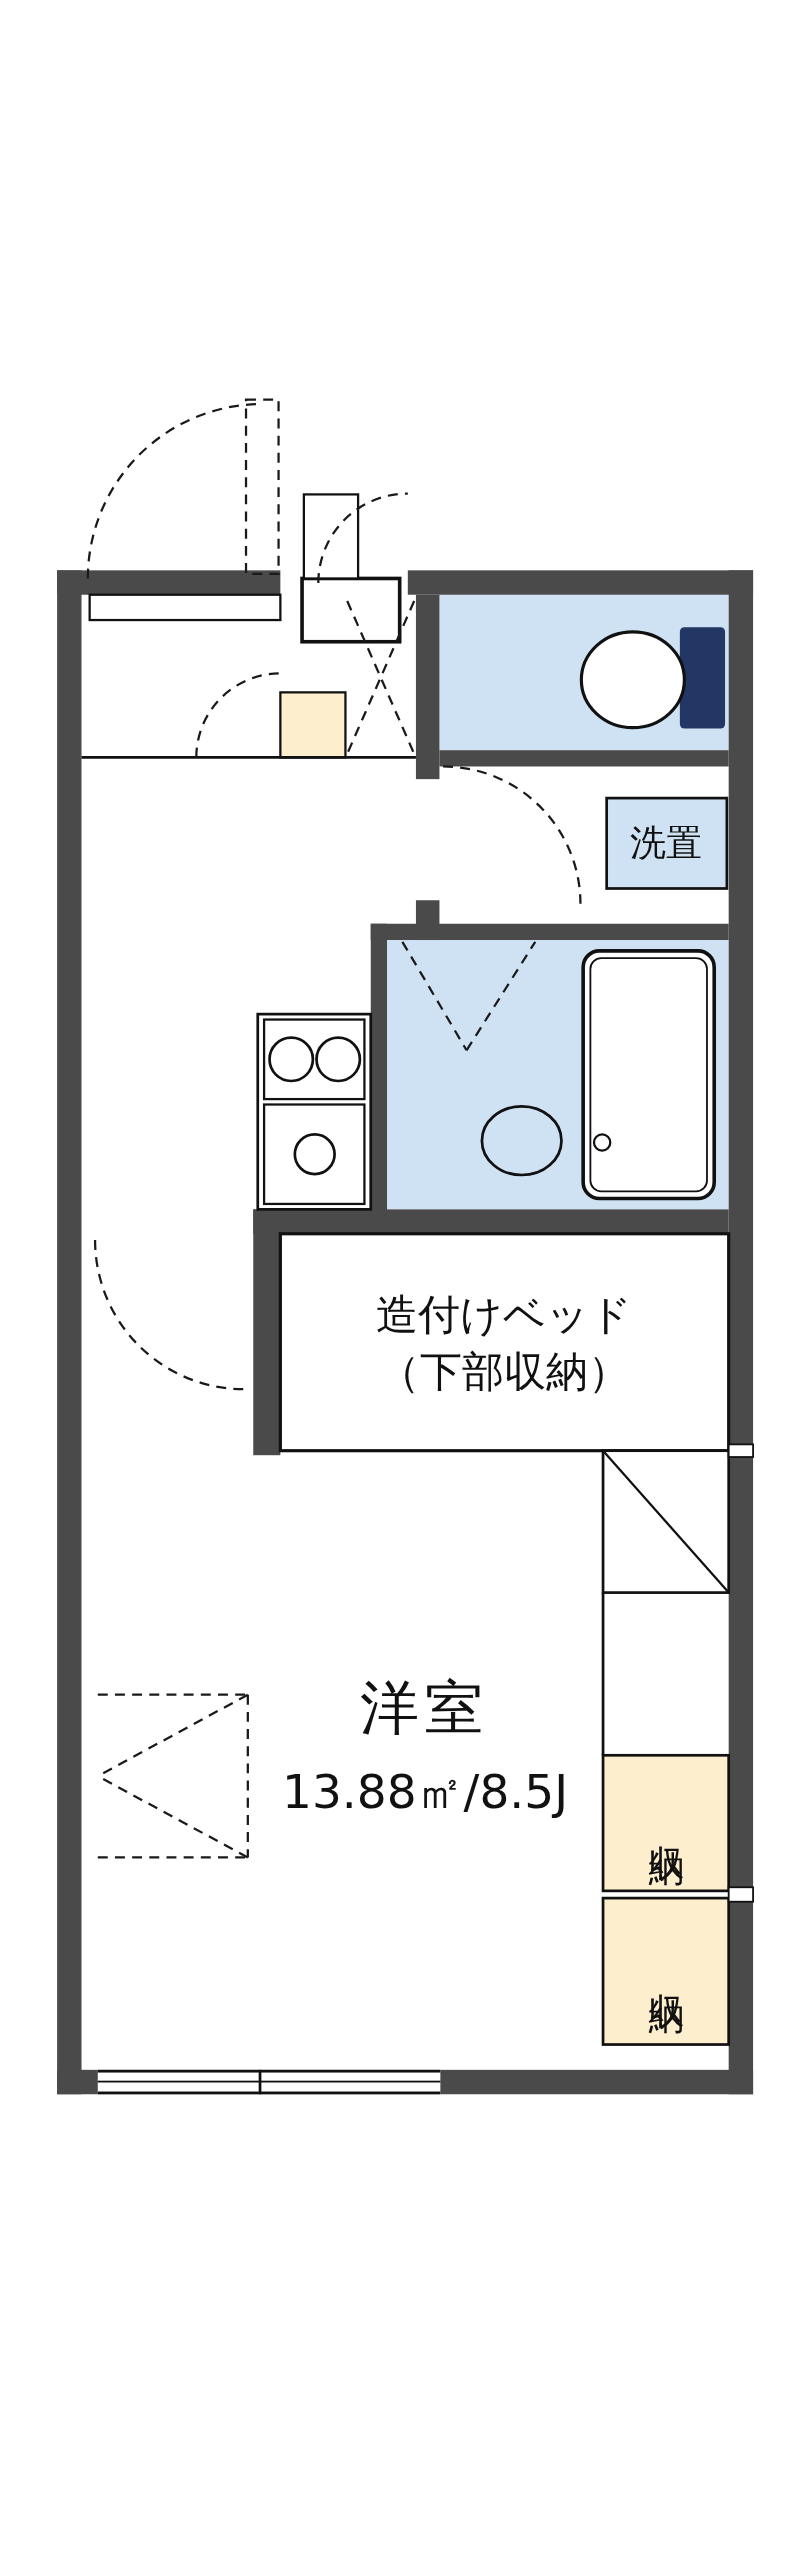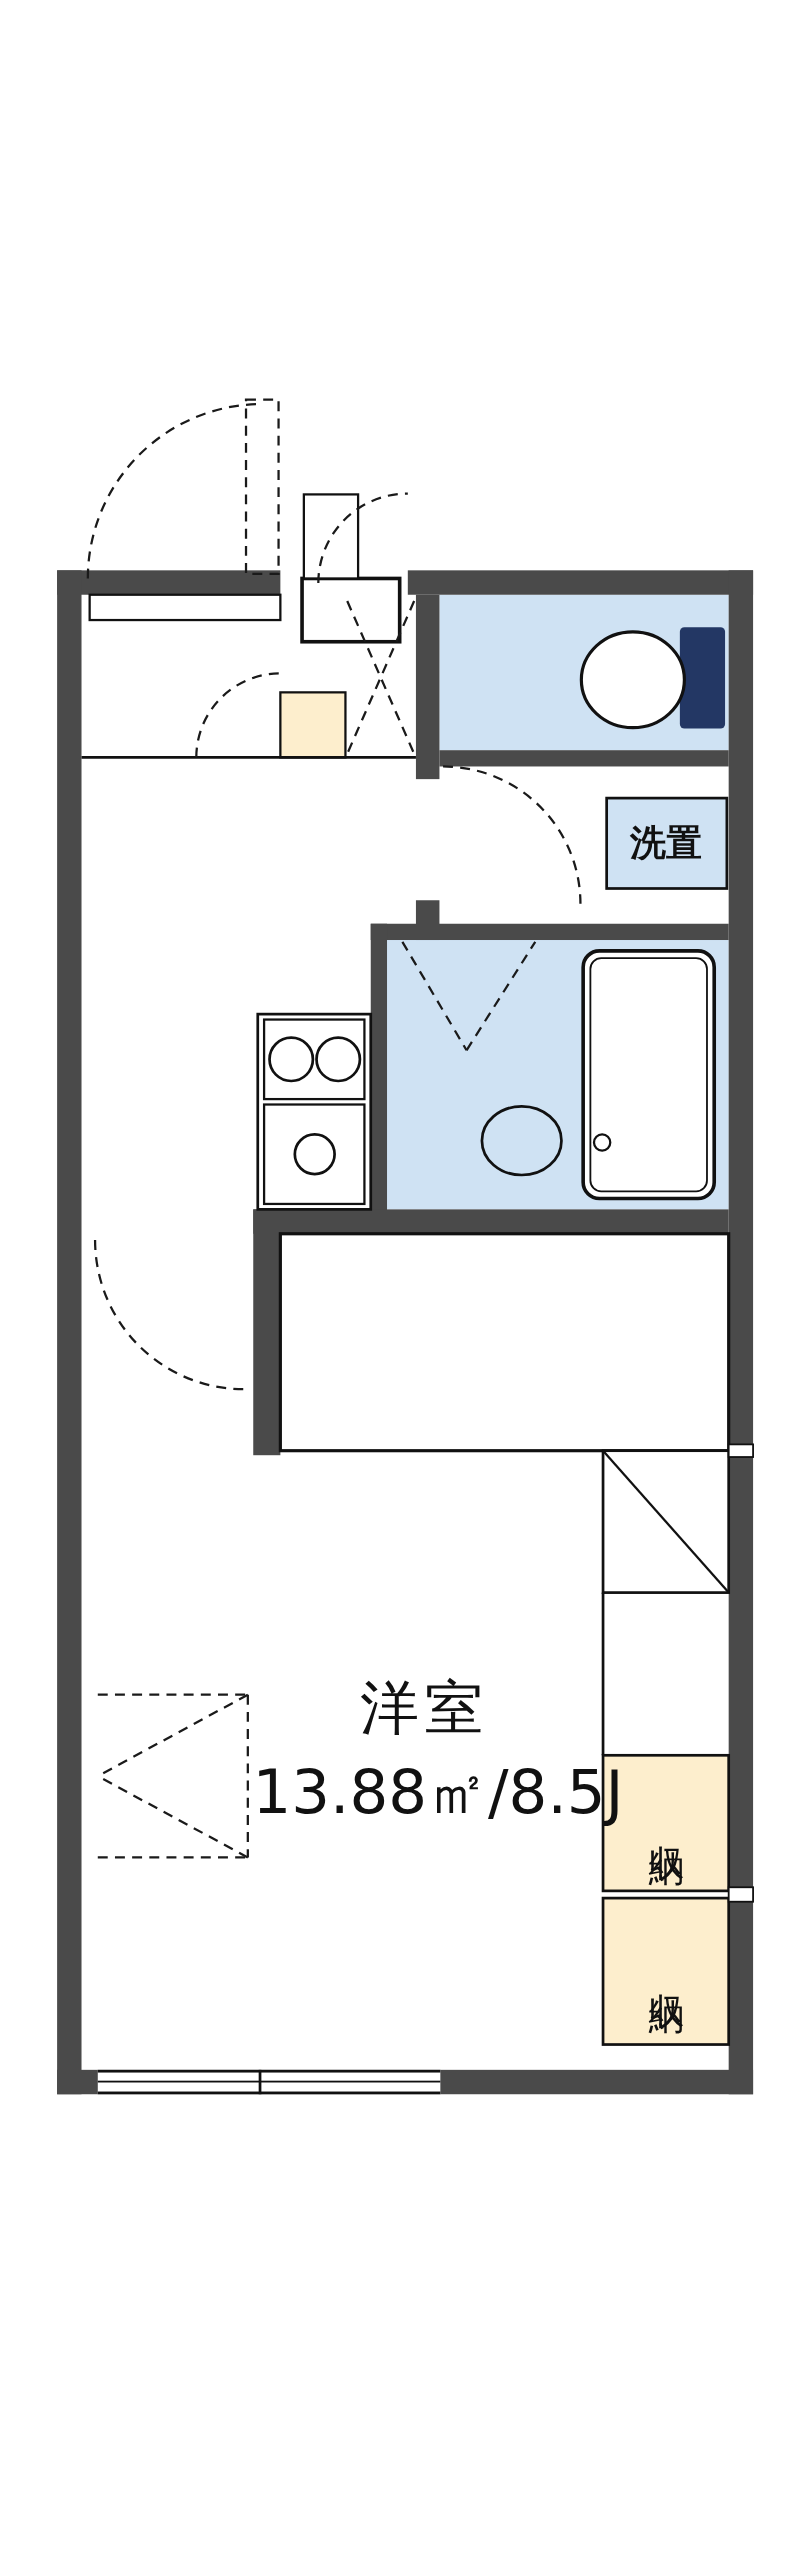--- a/index.html
+++ b/index.html
@@ -11,24 +11,24 @@
     overflow:hidden;
   }
   .stage svg{position:absolute;left:0;top:0;}
   .lbl{
     position:absolute;
     display:flex;align-items:center;justify-content:center;
     color:#111;
     text-align:center;
     pointer-events:none;
   }
-  .washer-label{left:606px;top:798px;width:120px;height:90px;font-size:36px;font-weight:bold;}
+  .washer-label{left:606px;top:798px;width:120px;height:90px;font-size:36px;}
   .bed-label{left:280px;top:1258px;width:448px;height:172px;flex-direction:column;font-size:42px;line-height:1.35;}
   .room-name{left:262px;top:1665px;width:325px;height:87px;font-size:59px;letter-spacing:5.4px;}
-  .room-area{left:221px;top:1761px;width:434px;height:63px;font-size:61px;}
+  .room-area{left:208px;top:1761px;width:434px;height:63px;font-size:47px;}
   .storage-label{writing-mode:vertical-rl;text-orientation:upright;font-size:36px;letter-spacing:7.2px;}
   .storage-upper-label{left:603px;top:1755px;width:126px;height:136px;}
   .storage-lower-label{left:603px;top:1898px;width:126px;height:146px;}
 </style>
 </head>
 <body>
 
 <div class="stage">
 
   <svg width="812" height="2576" viewBox="0 0 898 2850">
@@ -124,20 +124,22 @@
     </g>
     <g>
       <rect x="806" y="1598" width="27" height="14" fill="#ffffff" stroke="#111" stroke-width="2"></rect>
       <rect x="806" y="2088" width="27" height="16" fill="#ffffff" stroke="#111" stroke-width="2"></rect>
     </g>
   </svg>
 
   <div class="lbl washer-label">洗置</div>
 
   <div class="lbl bed-label">
+    <div>造付けベッド</div>
+    <div>（下部収納）</div>
   </div>
 
   <div class="lbl room-name">洋室</div>
   <div class="lbl room-area">13.88㎡/8.5J</div>
 
   <div class="lbl storage-label storage-upper-label">収納</div>
   <div class="lbl storage-label storage-lower-label">収納</div>
 
 </div>
 

